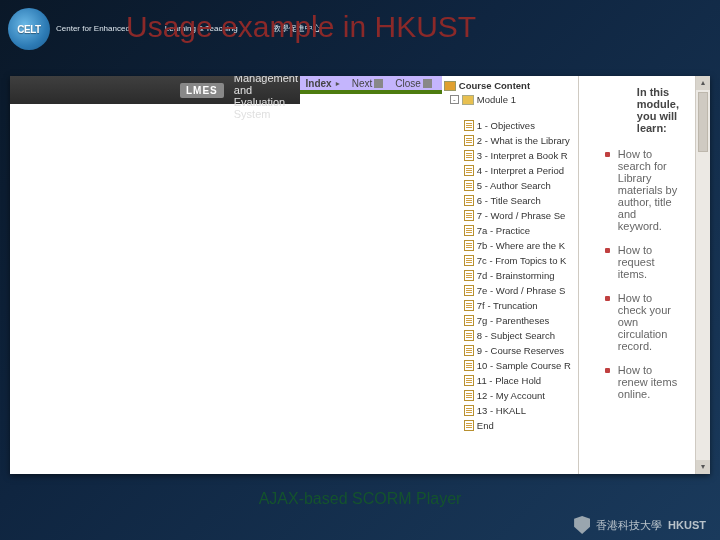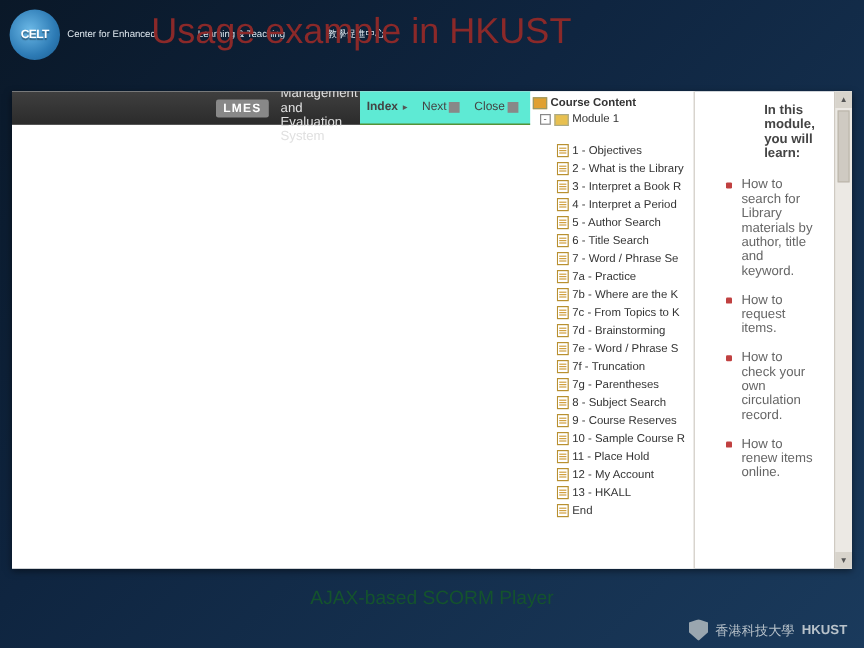--- a/index.html
+++ b/index.html
@@ -43,21 +43,21 @@
     display: flex; flex-direction: row;
     overflow: hidden;
   }
   .lmes-bar {
     height: 28px; background: linear-gradient(#3f3f3f,#2b2b2b);
     display: flex; align-items: center; padding-left: 170px;
     color: #e0e0e0; font-size: 11px; gap: 10px;
   }
   .lmes-brand { font-weight: bold; letter-spacing: 1px; background:#888; color:#fff; padding:2px 6px; border-radius:2px; font-size:10px; }
   .toolbar {
-    height: 28px; background: #5eead4; border-bottom:1px solid #4d7c0f;
+    height: 18px; background: #c4b5fd; border-bottom:4px solid #4d7c0f;
     display:flex; align-items:center; padding:0 6px; gap:4px;
   }
   .toolbar .index-label { font-size:10px; color:#444; font-weight:bold; }
   .toolbar .tri { font-size:8px; color:#555; }
   .toolbar .spacer { flex:1; }
   .toolbar .btn { font-size:10px; color:#444; padding:0 4px; display:flex; align-items:center; gap:2px; cursor:pointer; }
   .toolbar .btn .sqicon { width:9px; height:9px; background:#888; }
   .body-row { flex:1; display:flex; min-height:0; }
   
   .tree-pane {

